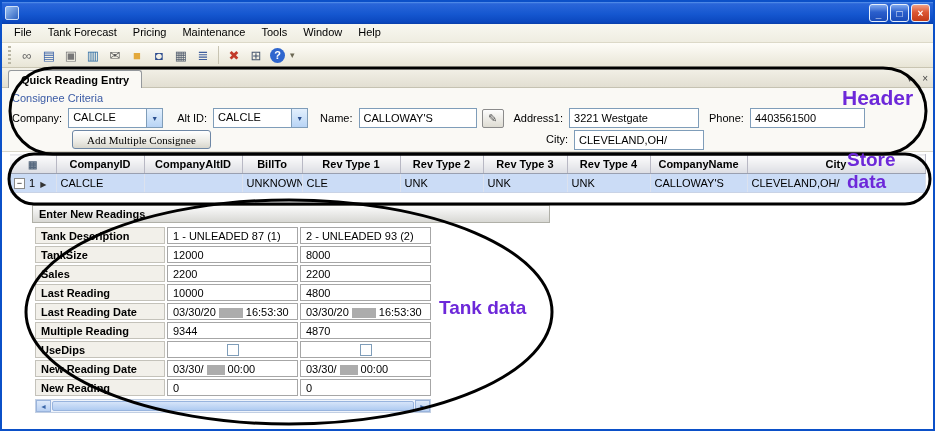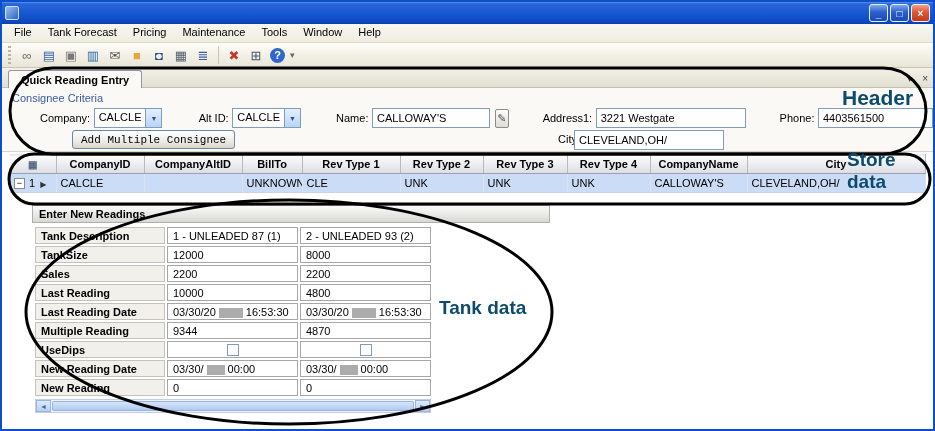--- a/index.html
+++ b/index.html
@@ -42,35 +42,35 @@
   .content{display:flex;flex-direction:column;height:361px;background:#fff;}
   .tabstrip{height:20px;background:linear-gradient(#F3F1E8,#E2DFD2);display:flex;align-items:flex-end;
     border-bottom:1px solid #C5C2B2;padding-left:6px;}
   .tab{background:#FAF9F5;border:1px solid #94989C;border-bottom:none;border-radius:3px 3px 0 0;
     font-size:11px;font-weight:bold;padding:3px 12px 2px;position:relative;top:1px;}
   .tabstrip-spacer{flex:1;}
   .tab-ctrl{font-size:10px;color:#444;padding:0 5px 3px;}
   .consignee-panel{height:64px;background:#FAF9F5;border-bottom:1px solid #D8D5C8;font-size:11px;position:relative;}
   .section-title{color:#3B5BA5;padding:4px 0 3px 10px;}
   .form-row1{display:flex;align-items:center;padding-left:10px;height:22px;}
-  .lbl{white-space:nowrap;padding-left:28px;}
+  .lbl{white-space:nowrap;}
   .combo{display:inline-flex;width:95px;height:20px;border:1px solid #7F9DB9;background:#fff;}
   .combo-text{flex:1;padding:2px 4px;font-size:11px;overflow:hidden;}
   .combo-btn{width:16px;background:linear-gradient(#E3F0FD,#B8D4F5);border-left:1px solid #7F9DB9;
     display:flex;align-items:center;justify-content:center;font-size:7px;color:#2A4F8F;}
   .field{height:20px;border:1px solid #7F9DB9;font-size:11px;padding:1px 4px;background:#fff;
     font-family:"Liberation Sans",sans-serif;}
-  .w118{width:118px}.w130{width:150px}.w115{width:115px}
+  .w118{width:118px}.w130{width:130px}.w115{width:115px}
   .pencil-btn{width:22px;height:19px;margin-left:5px;border:1px solid #8B8B8B;border-radius:2px;
     background:linear-gradient(#FDFDFD,#DEDCD2);font-size:11px;color:#555;
     display:flex;align-items:center;justify-content:center;}
   .sp14{width:14px}.sp12{width:12px}.sp10{width:10px}.sp6{width:6px}
   .form-row2{position:relative;height:22px;}
-  .xp-btn{position:absolute;left:70px;top:1px;height:19px;padding:0 8px;font-size:11px;
-    font-family:Liberation Mono, monospace;border:1px solid #6E87A5;border-radius:3px;
+  .xp-btn{position:absolute;left:70px;top:1px;height:19px;padding:0 14px;font-size:11px;
+    font-family:Liberation Serif, serif;border:1px solid #6E87A5;border-radius:3px;
     background:linear-gradient(#FFFFFF,#ECEBE5 60%,#D8D6CC);}
   .city-label{position:absolute;left:528px;top:4px;width:38px;text-align:right;}
   .city-input{position:absolute;left:572px;top:1px;}
   
   .main{flex:1;background:#fff;}
   .grid-wrap{padding:2px 8px 0;}
   table.grid{width:915px;border-collapse:collapse;table-layout:fixed;font-size:11px;}
   table.grid th{background:linear-gradient(#FDFDFD,#DCDDE3);border-right:1px solid #B8B8C4;
     border-top:1px solid #E8E8EC;border-bottom:1px solid #9AA0B0;font-weight:bold;text-align:center;
     padding:2px 4px;height:19px;overflow:hidden;white-space:nowrap;}
@@ -94,21 +94,21 @@
   .rd-val.center{display:flex;justify-content:center;align-items:center;padding:0;}
   .cb{width:12px;height:12px;border:1px solid #7F9DB9;background:#fff;}
   .redact{display:inline-block;width:24px;height:10px;background:#ACACAC;margin:0 3px;vertical-align:middle;}
   .redact.sm{width:18px;}
   .hscroll{margin:3px 0 0 3px;width:396px;height:14px;display:flex;background:#EEF3FB;border:1px solid #C2CFE3;}
   .hs-btn{width:15px;background:linear-gradient(#DDE9FA,#B9D0F2);border:1px solid #9AB4DC;color:#3A66A8;
     font-size:7px;display:flex;align-items:center;justify-content:center;}
   .hs-thumb{flex:1;margin:1px;background:linear-gradient(#D6E4F9,#AFCBF1);border:1px solid #98B4DE;border-radius:2px;}
   
   .annot-svg{position:absolute;left:0;top:0;z-index:55;pointer-events:none;}
-  .annot-label{position:absolute;font-weight:bold;color:#0c4a6e;z-index:60;pointer-events:none;
+  .annot-label{position:absolute;font-weight:bold;color:#6d28d9;z-index:60;pointer-events:none;
     font-family:"Liberation Sans",sans-serif;}
   .al-header{left:840px;top:84px;font-size:21px;}
   .al-store{left:845px;top:147px;font-size:19px;}
   .al-tank{left:437px;top:295px;font-size:19px;}
 </style>
 </head>
 <body>
 
 <div class="window">
 

